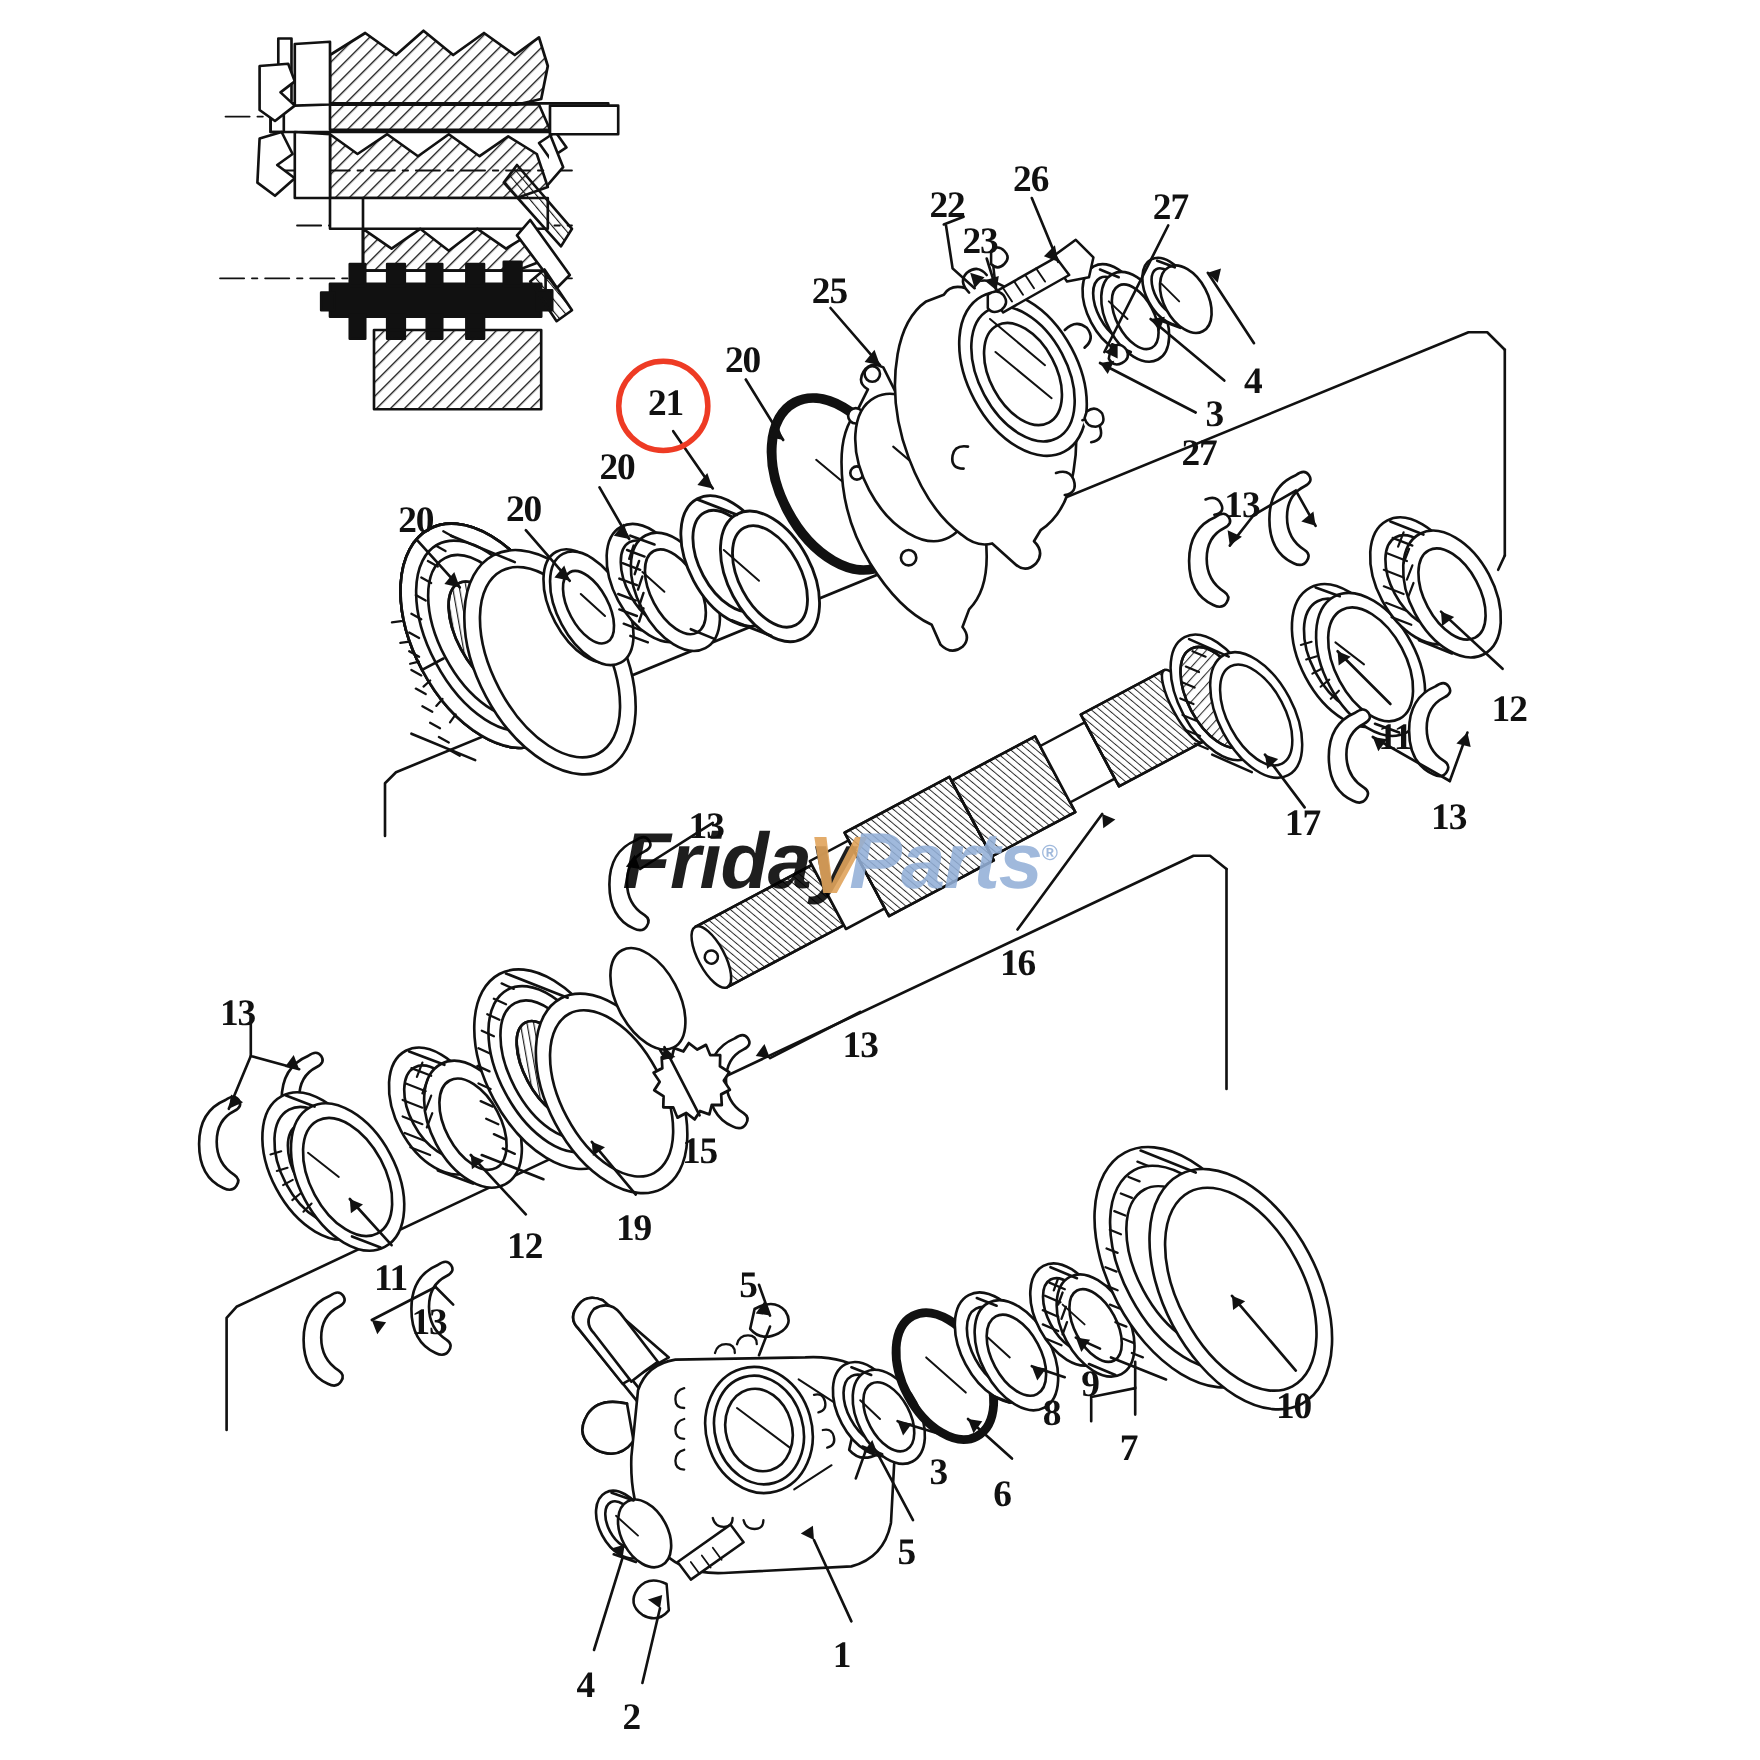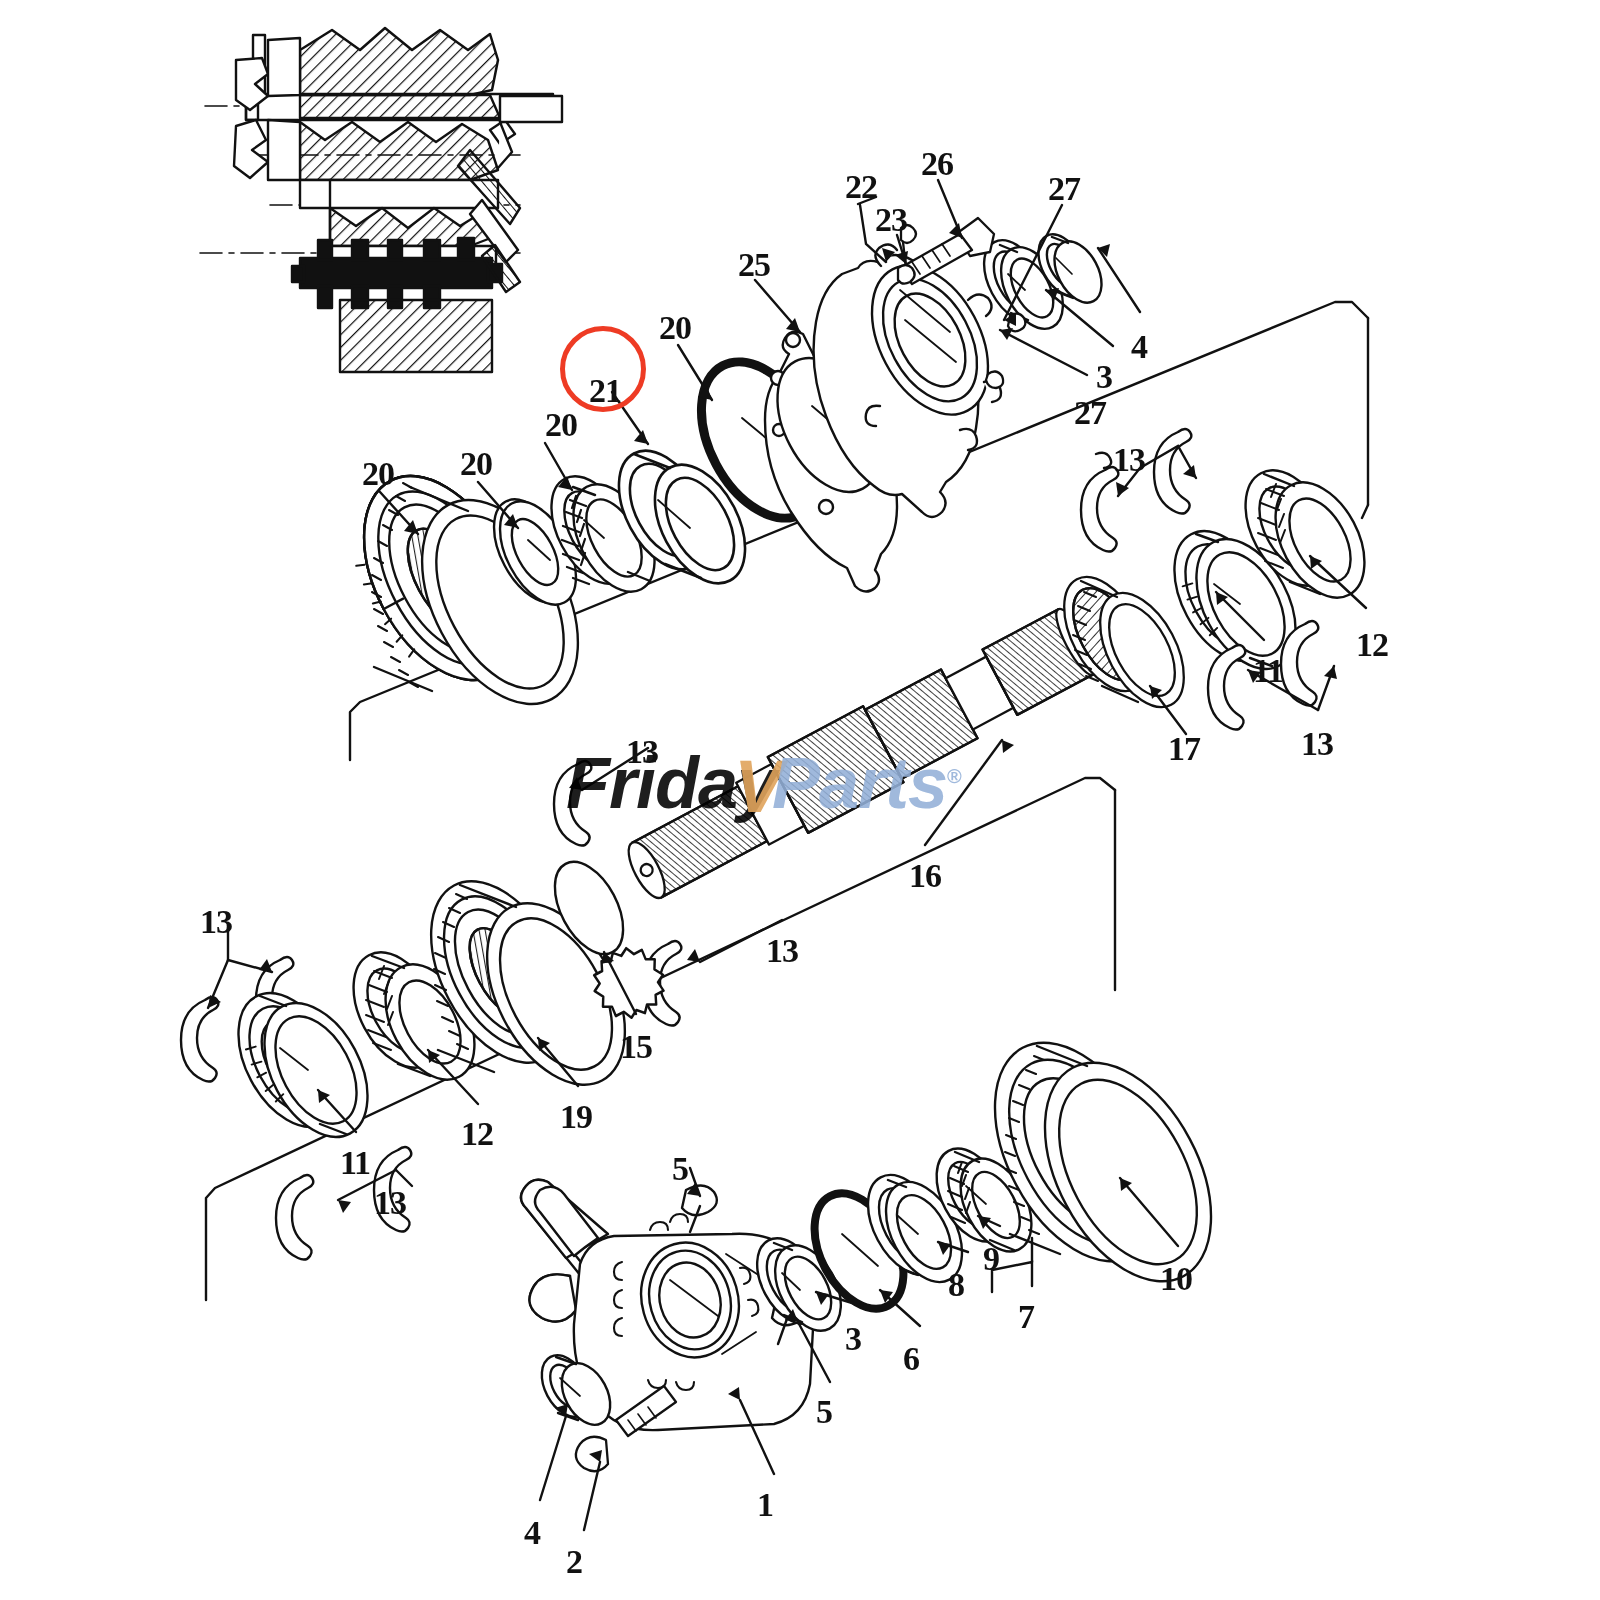--- a/index.html
+++ b/index.html
@@ -679,21 +679,21 @@
       <div class="callout" style="left: 200px; top: 905px;">13</div>
       <div class="callout" style="left: 374px; top: 1186px;">13</div>
       <div class="callout" style="left: 766px; top: 934px;">13</div>
       <div class="callout" style="left: 560px; top: 1100px;">19</div>
       <div class="callout" style="left: 620px; top: 1030px;">15</div>
       <div class="callout" style="left: 909px; top: 859px;">16</div>
       <div class="callout" style="left: 1168px; top: 732px;">17</div>
       <div class="callout" style="left: 362px; top: 457px;">20</div>
       <div class="callout" style="left: 460px; top: 447px;">20</div>
       <div class="callout" style="left: 545px; top: 408px; text-align: right;">20</div>
-      <div class="callout" style="left: 589px; top: 350px; margin-top: 24px;">21</div>
+      <div class="callout" style="left: 589px; top: 350px;">21</div>
       <div class="callout" style="left: 845px; top: 170px;">22</div>
       <div class="callout" style="left: 875px; top: 203px;">23</div>
       <div class="callout" style="left: 659px; top: 311px;">20</div>
       <div class="callout" style="left: 738px; top: 248px;">25</div>
       <div class="callout" style="left: 921px; top: 147px;">26</div>
       <div class="callout" style="left: 1048px; top: 172px;">27</div>
       <div class="callout" style="left: 1074px; top: 396px;">27</div>
     </div>
 
 <div class="hl-circle" style="left: 560px; top: 326px; border-color: rgb(238, 59, 36);"></div>

